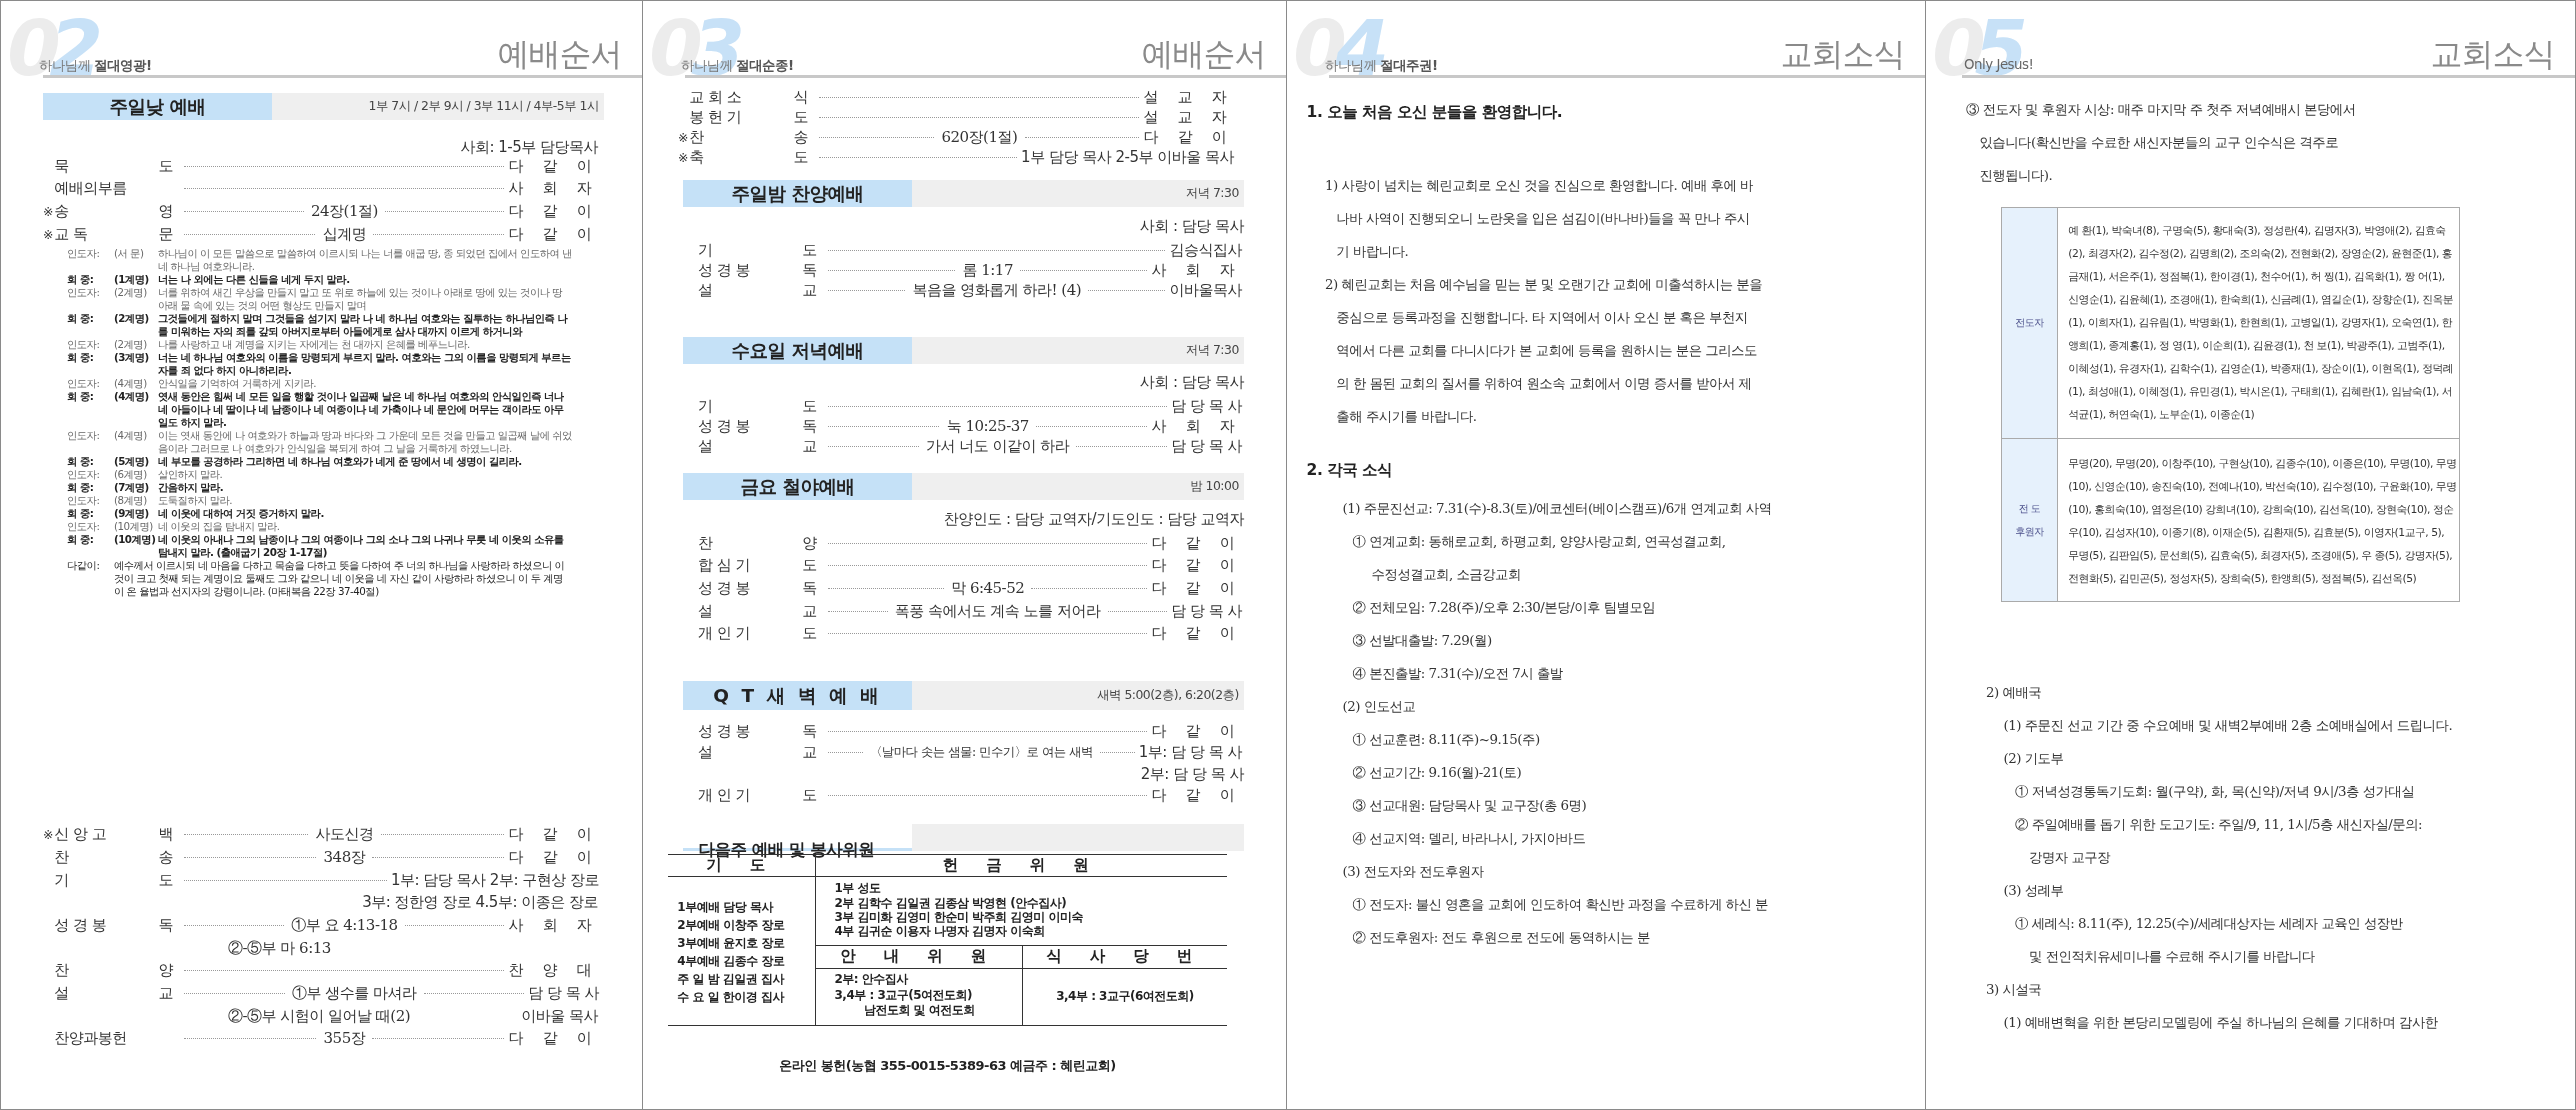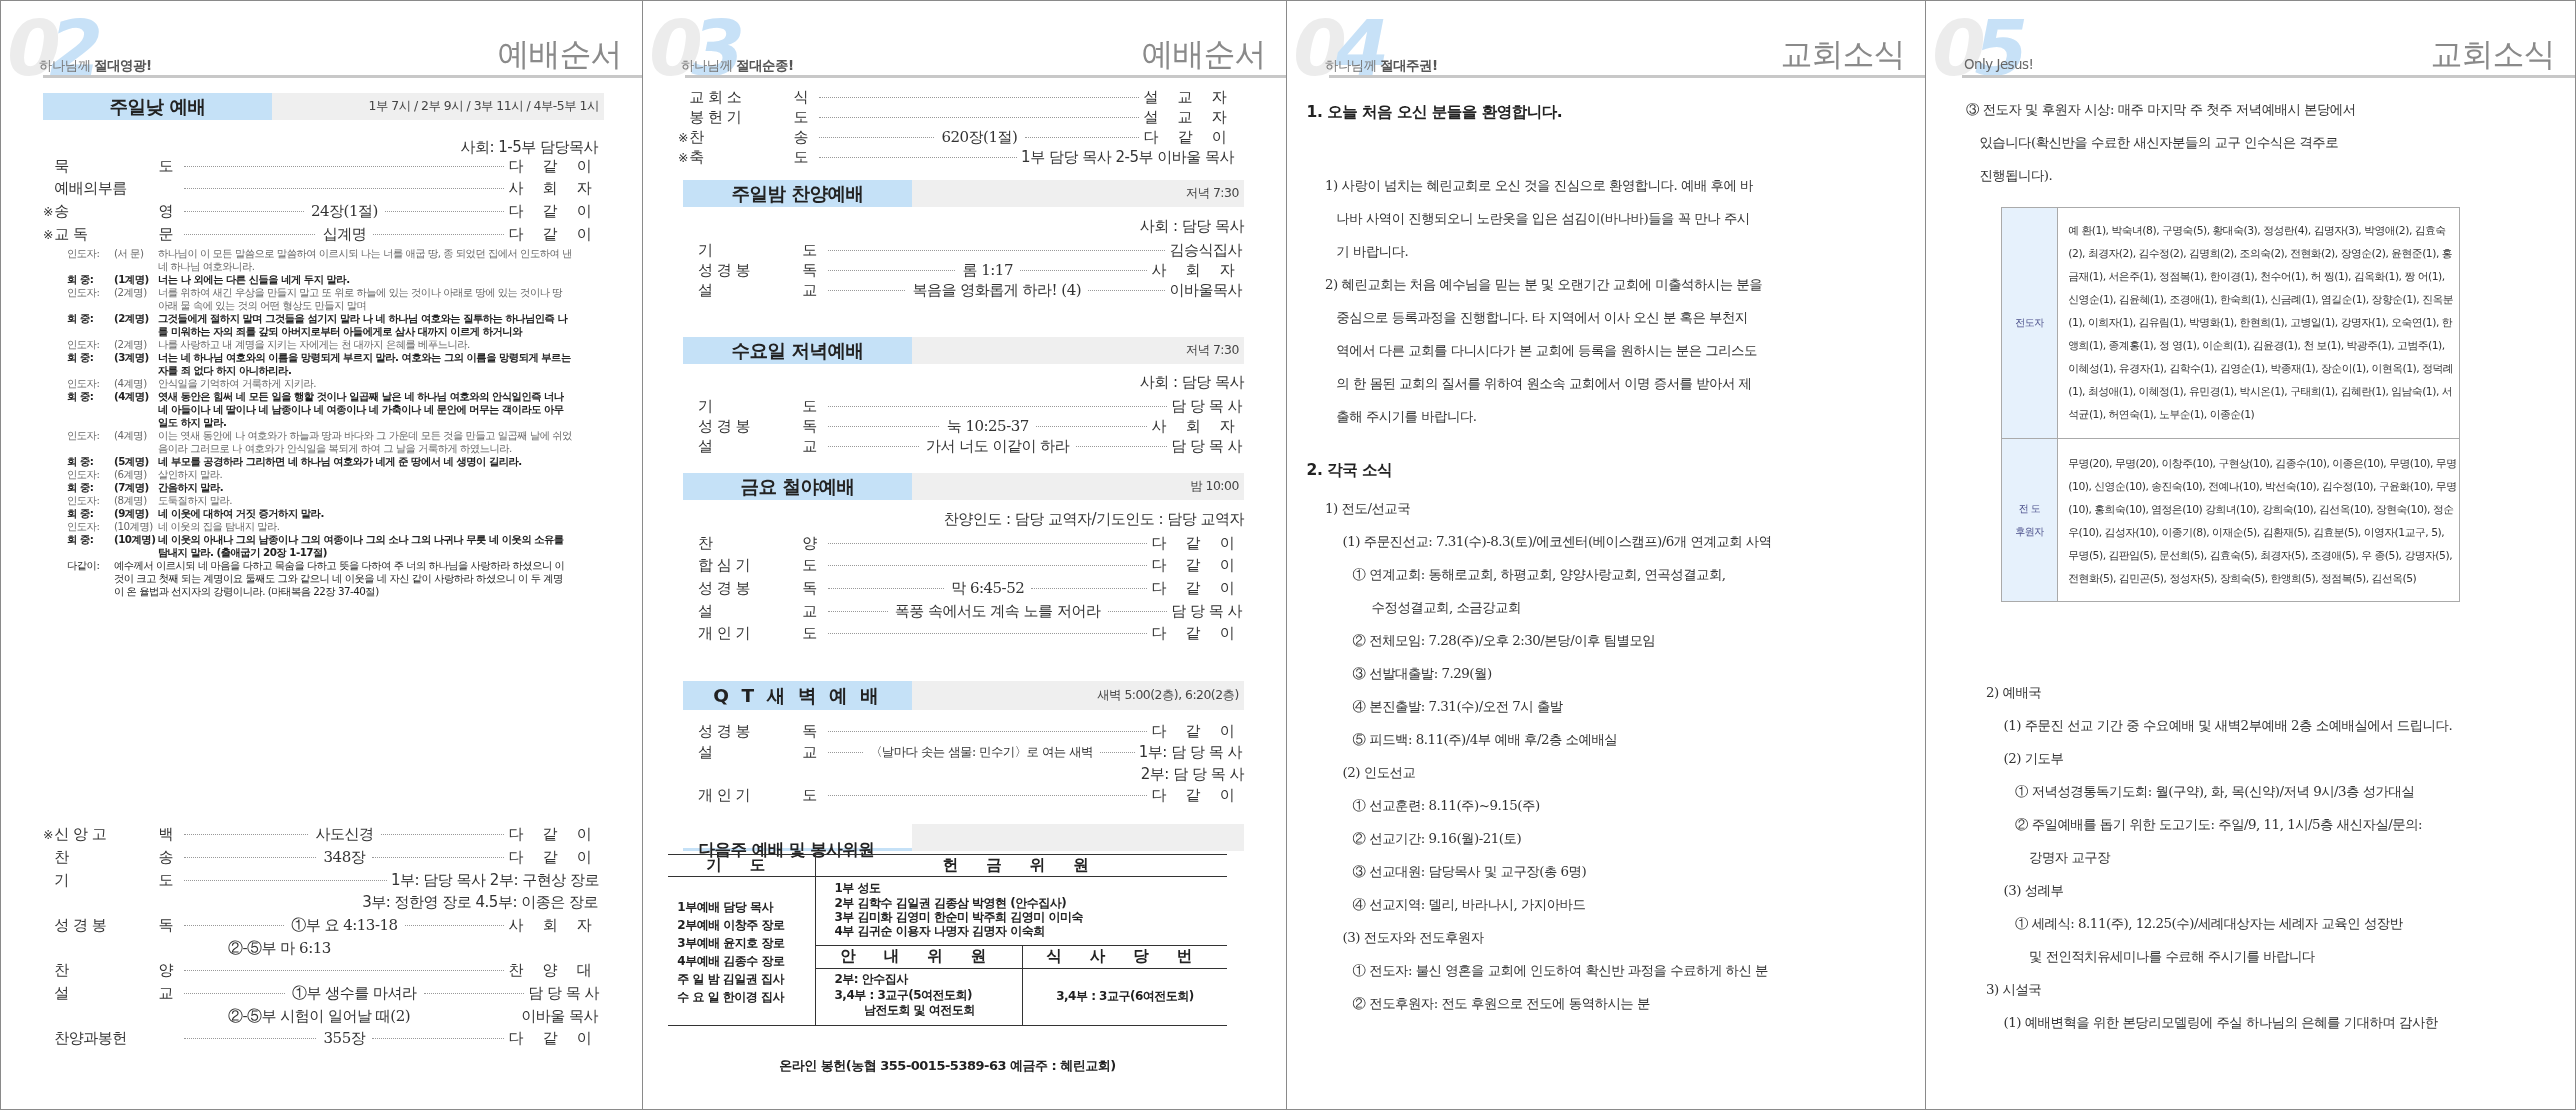--- a/index.html
+++ b/index.html
@@ -565,28 +565,26 @@
 <span>   기 바랍니다.</span>
 <span>2) 혜린교회는 처음 예수님을 믿는 분 및 오랜기간 교회에 미출석하시는 분을</span>
 <span>   중심으로 등록과정을 진행합니다. 타 지역에서 이사 오신 분 혹은 부천지</span>
 <span>   역에서 다른 교회를 다니시다가 본 교회에 등록을 원하시는 분은 그리스도</span>
 <span>   의 한 몸된 교회의 질서를 위하여 원소속 교회에서 이명 증서를 받아서 제</span>
 <span>   출해 주시기를 바랍니다.</span></div>
     </div>
     <div class="news" style="left:19.6px; top:459px;">
       <div class="n-h">2. 각국 소식</div>
       <div class="n-l" style="margin-top:11.3px; line-height:33px;">
-        <div style="padding-left:18.5px;">1) 전도/선교국</div>
         <div style="padding-left:36px;">(1) 주문진선교: 7.31(수)-8.3(토)/에코센터(베이스캠프)/6개 연계교회 사역</div>
         <div style="padding-left:46px;">① 연계교회: 동해로교회, 하평교회, 양양사랑교회, 연곡성결교회,</div>
         <div style="padding-left:65px;">수정성결교회, 소금강교회</div>
         <div style="padding-left:46px;">② 전체모임: 7.28(주)/오후 2:30/본당/이후 팀별모임</div>
         <div style="padding-left:46px;">③ 선발대출발: 7.29(월)</div>
         <div style="padding-left:46px;">④ 본진출발: 7.31(수)/오전 7시 출발</div>
-        <div style="padding-left:46px;">⑤ 피드백: 8.11(주)/4부 예배 후/2층 소예배실</div>
         <div style="padding-left:36px;">(2) 인도선교</div>
         <div style="padding-left:46px;">① 선교훈련: 8.11(주)~9.15(주)</div>
         <div style="padding-left:46px;">② 선교기간: 9.16(월)-21(토)</div>
         <div style="padding-left:46px;">③ 선교대원: 담당목사 및 교구장(총 6명)</div>
         <div style="padding-left:46px;">④ 선교지역: 델리, 바라나시, 가지아바드</div>
         <div style="padding-left:36px;">(3) 전도자와 전도후원자</div>
         <div style="padding-left:46px;">① 전도자: 불신 영혼을 교회에 인도하여 확신반 과정을 수료하게 하신 분</div>
         <div style="padding-left:46px;">② 전도후원자: 전도 후원으로 전도에 동역하시는 분</div>
       </div>
     </div>

